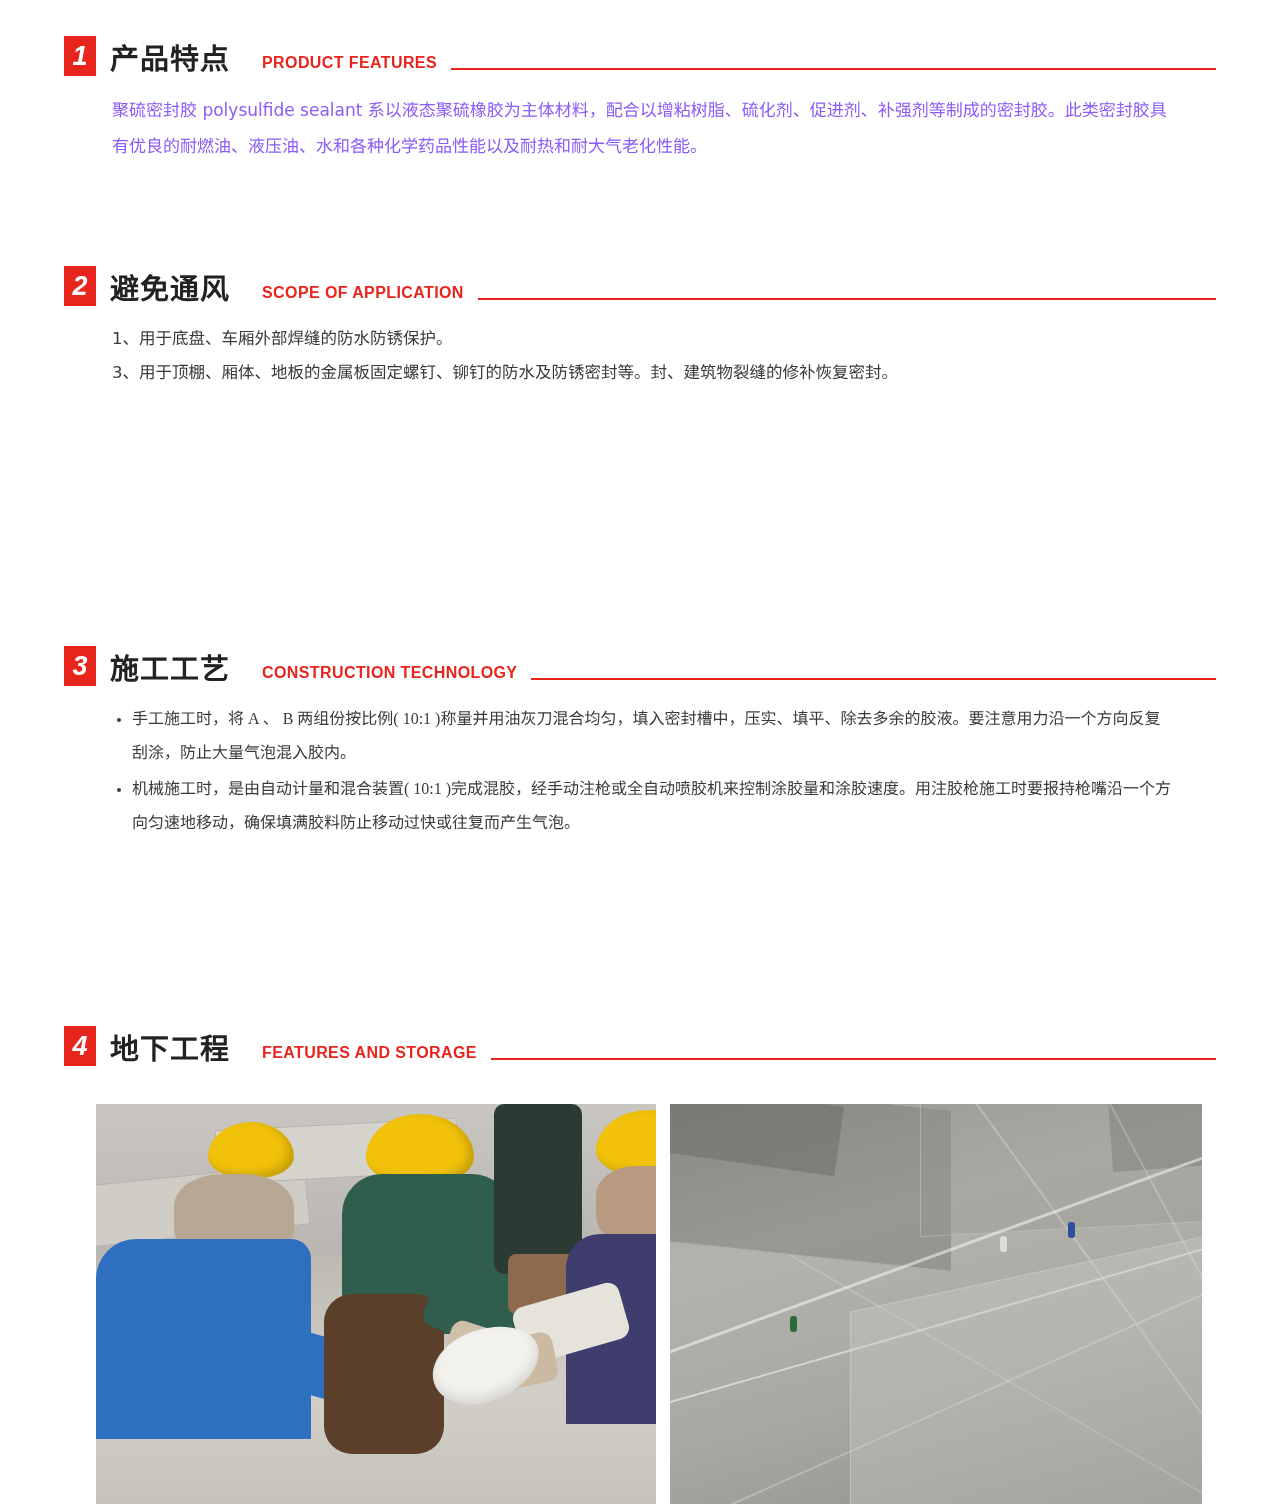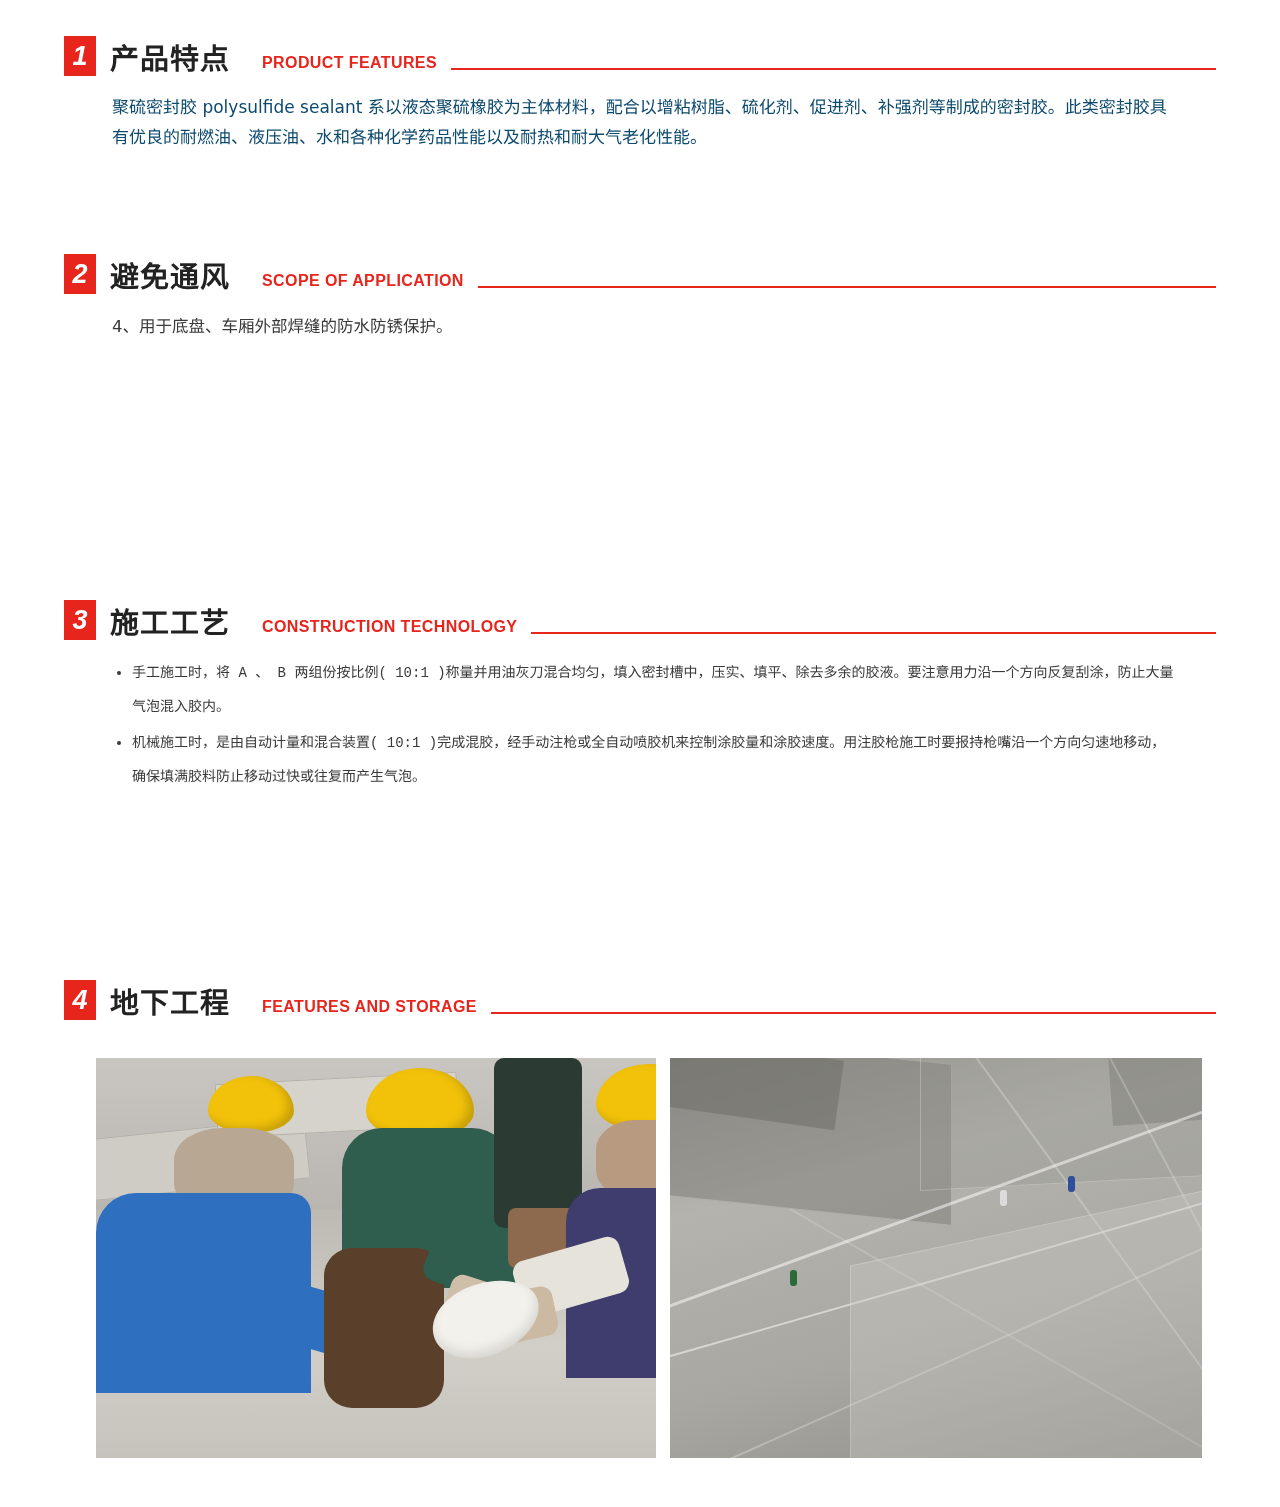--- a/index.html
+++ b/index.html
@@ -78,22 +78,22 @@
 
   
   .body-block {
     margin-top: 16px;
     padding-left: 48px;
     padding-right: 40px;
   }
   p.para {
     margin: 0 0 4px 0;
     font-size: 17px;
-    line-height: 30px;
-    color: #0c4a6e;
+    line-height: 36px;
+    color: #8b5cf6;
     font-family: "DejaVu Sans", "Liberation Sans", sans-serif;
   }
   p.lead {
     font-weight: bold;
     color: #1f1f1f;
     font-size: 17.5px;
     line-height: 36px;
     margin-bottom: 6px;
   }
   ol.plain, ul.plain {
@@ -105,25 +105,25 @@
     font-size: 16.5px;
     line-height: 34px;
     color: #3a3a3a;
     font-family: "DejaVu Sans", "Liberation Sans", sans-serif;
   }
   ul.bulleted {
     margin: 0;
     padding-left: 20px;
   }
   ul.bulleted li {
-    font-size: 14px;
+    font-size: 16px;
     line-height: 34px;
     color: #3a3a3a;
     margin-bottom: 2px;
-    font-family: Liberation Mono, monospace;
+    font-family: Liberation Serif, serif;
   }
   ul.bulleted li::marker {
     color: #3a3a3a;
     font-size: 14px;
   }
 
   
   .sec-1 { padding-top: 30px; }
   .sec-2 { margin-top: 96px; }
   .sec-3 { margin-top: 250px; }
@@ -230,21 +230,22 @@
 
   <div class="section sec-2">
     <div class="sec-head">
       <div class="num-badge">2</div>
       <div class="cn-title">避免通风</div>
       <div class="en-title">SCOPE OF APPLICATION</div>
       <div class="rule"></div>
     </div>
     <div class="body-block">
       <ol class="plain">
-        <li>4、用于底盘、车厢外部焊缝的防水防锈保护。</li>
+        <li>1、用于底盘、车厢外部焊缝的防水防锈保护。</li>
+        <li>3、用于顶棚、厢体、地板的金属板固定螺钉、铆钉的防水及防锈密封等。封、建筑物裂缝的修补恢复密封。</li>
       </ol>
     </div>
   </div>
 
   <div class="section sec-3">
     <div class="sec-head">
       <div class="num-badge">3</div>
       <div class="cn-title">施工工艺</div>
       <div class="en-title">CONSTRUCTION TECHNOLOGY</div>
       <div class="rule"></div>

